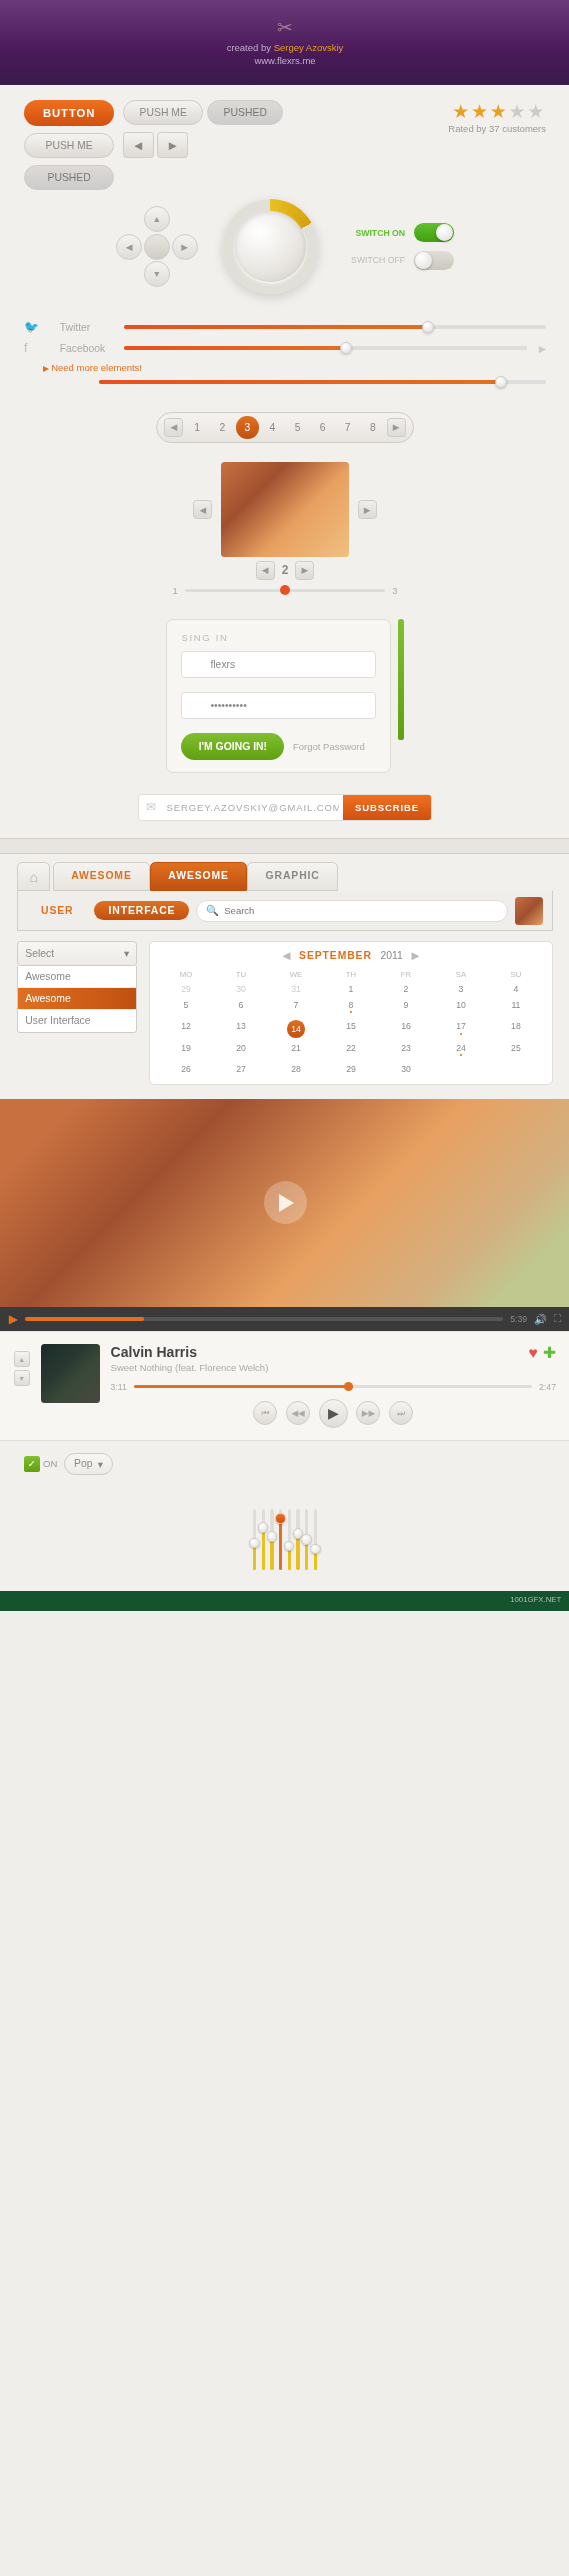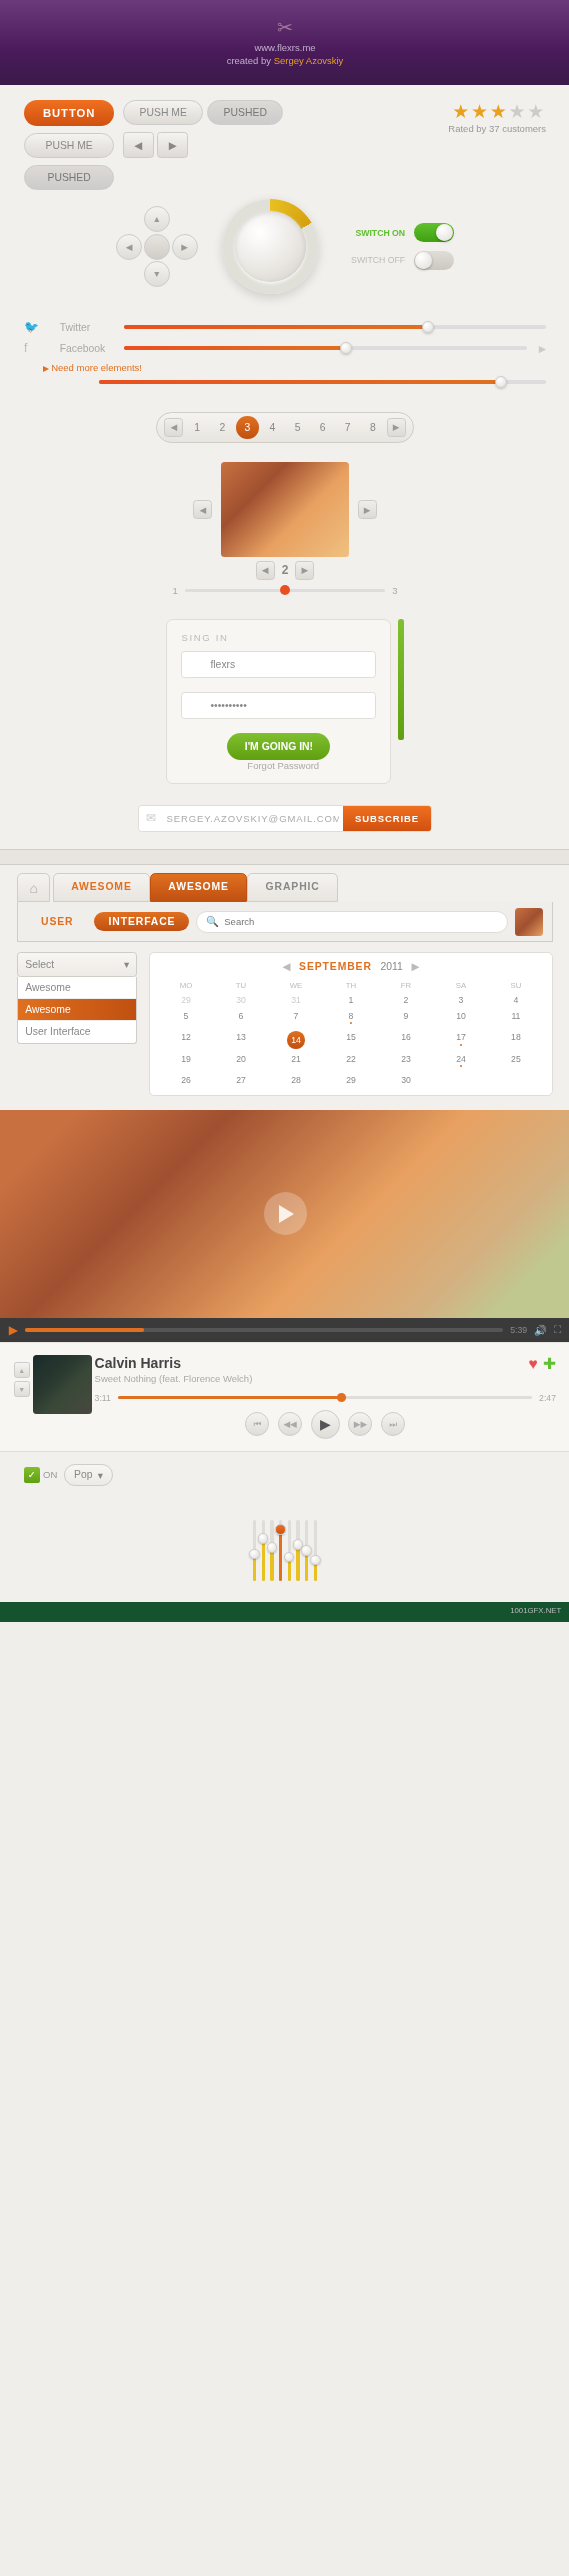--- a/index.html
+++ b/index.html
@@ -388,21 +388,20 @@
     }
     .forgot-link {
       font-size: 9.5px;
       color: #aaa;
       text-decoration: none;
       margin-left: 8.7px;
     }
     .signin-actions {
       display: flex;
       align-items: center;
-      flex-direction: column;
     }
     .signin-side-bar {
       width: 5.2px;
       background: linear-gradient(180deg, #80c030 0%, #60a010 100%);
       height: 121px;
       border-radius: 2.6px;
       margin-left: 7px;
     }
 
     
@@ -721,21 +720,21 @@
       border-radius: 1.7px;
     }
     .video-time { font-size: 8.7px; color: #888; }
     .video-vol { color: #888; font-size: 10.4px; }
 
     
     .music-section {
       background: #f8f6f3;
       padding: 12px 14px;
       display: flex;
-      gap: 3px;
+      gap: 11px;
       align-items: flex-start;
       border-top: 0.9px solid #e8e5e0;
       justify-content: center;
     }
     .music-nav-btns {
       display: flex;
       flex-direction: column;
       gap: 3.5px;
       padding-top: 7px;
     }
@@ -934,24 +933,24 @@
       font-size: 7.8px;
       color: #bbb;
       background: #14532d;
     }
   </style>
 </head>
 <body>
 
 <div class="header">
   <div class="header-icon">✂</div>
-  <div class="header-sub">www.flexrs.me</div>
   <div class="header-sub">
     <span>created by </span><a>Sergey Azovskiy</a>
   </div>
+  <div class="header-sub">www.flexrs.me</div>
 </div>
 
 <div class="section1">
   <div style="display:flex; align-items:flex-start; gap:8.7px; flex-wrap:wrap;">
     <div style="display:flex; flex-direction:column; gap:7px;">
       <button class="btn-orange">BUTTON</button>
       <button class="btn-gray">PUSH ME</button>
       <button class="btn-gray active">PUSHED</button>
     </div>
     <div style="display:flex; flex-direction:column; gap:7px; margin-top:0;">

